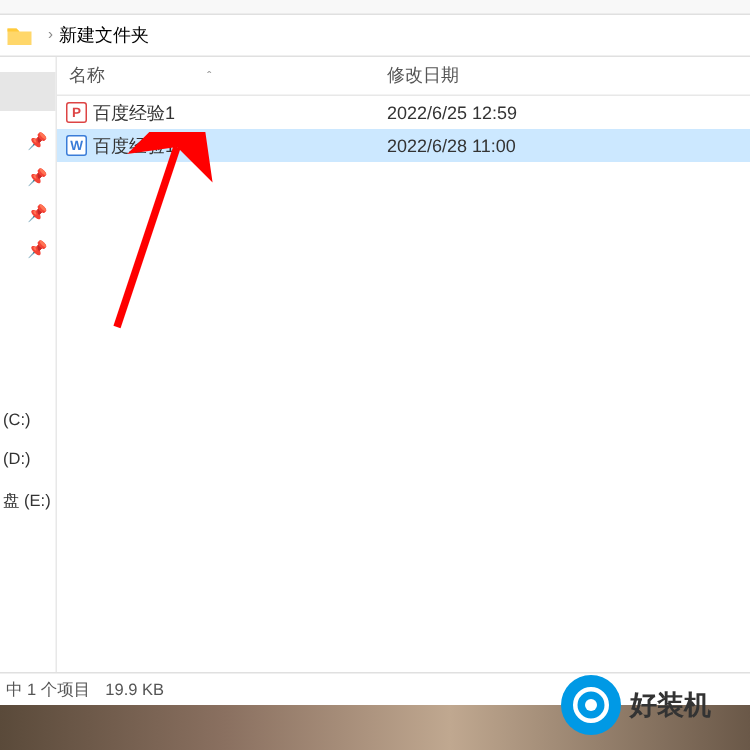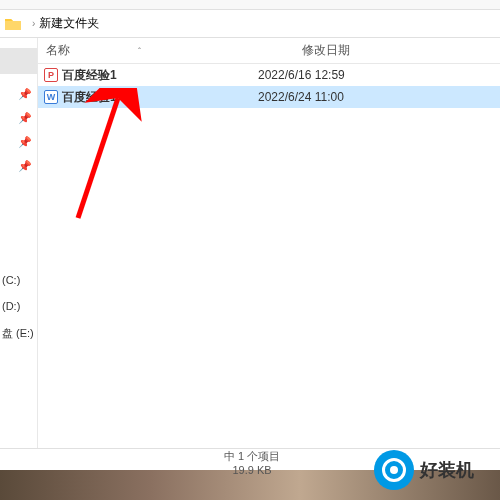--- a/index.html
+++ b/index.html
@@ -64,21 +64,20 @@
       position: relative;
     }
     
     .list-header {
       display: flex;
       height: 26px;
       border-bottom: 1px solid #e8e8e8;
       font-size: 12px;
       color: #555;
       align-items: center;
-      gap: 44px;
     }
     .col-name { width: 220px; padding-left: 8px; position: relative; }
     .col-date { width: 120px; }
     .col-type { flex: 1; }
     .sort-arrow {
       position: absolute;
       left: 100px;
       top: 4px;
       font-size: 9px;
       color: #888;
@@ -99,40 +98,39 @@
       margin: 0 4px 0 6px;
       display: inline-flex;
       align-items: center;
       justify-content: center;
       font-size: 9px;
       font-weight: bold;
       border-radius: 2px;
     }
     .icon-pdf { background: #fff; border: 1px solid #d44; color: #d44; }
     .icon-docx { background: #fff; border: 1px solid #3a7cd8; color: #3a7cd8; }
-    .fn { display: inline-block; width: 196px; font-weight: bold; }
+    .fn { display: inline-block; width: 196px; }
     
     .red-arrow {
       position: absolute;
       left: 20px;
       top: 50px;
       width: 120px;
       height: 140px;
       pointer-events: none;
     }
     
     .status-bar {
       height: 22px;
       border-top: 1px solid #e0e0e0;
       font-size: 11px;
       color: #555;
       display: flex;
       align-items: center;
       padding-left: 4px;
-      flex-direction: column;
     }
     
     .watermark {
       position: absolute;
       bottom: 10px;
       right: 26px;
       display: flex;
       align-items: center;
       gap: 6px;
     }
@@ -207,27 +205,27 @@
       <div class="col-name">
         <span>名称</span>
         <span class="sort-arrow">ˆ</span>
       </div>
       <div class="col-date">修改日期</div>
     </div>
 
     <div class="file-row">
       <span class="file-icon icon-pdf">P</span>
       <span class="fn">百度经验1</span>
-      <span class="col-date">2022/6/16 12:59</span>
+      <span class="col-date">2022/6/25 12:59</span>
     </div>
 
     <div class="file-row selected">
       <span class="file-icon icon-docx">W</span>
       <span class="fn">百度经验1</span>
-      <span class="col-date">2022/6/24 11:00</span>
+      <span class="col-date">2022/6/28 11:00</span>
     </div>
 
     <svg class="red-arrow" viewBox="0 0 120 140">
       <defs>
         <marker id="ah" markerWidth="12" markerHeight="12" refX="3" refY="6" orient="auto">
           <path d="M0,0 L12,6 L0,12 L3,6 z" fill="#ff0000"></path>
         </marker>
       </defs>
       <line x1="20" y1="130" x2="60" y2="10" stroke="#ff0000" stroke-width="5" marker-end="url(#ah)"></line>
     </svg>

